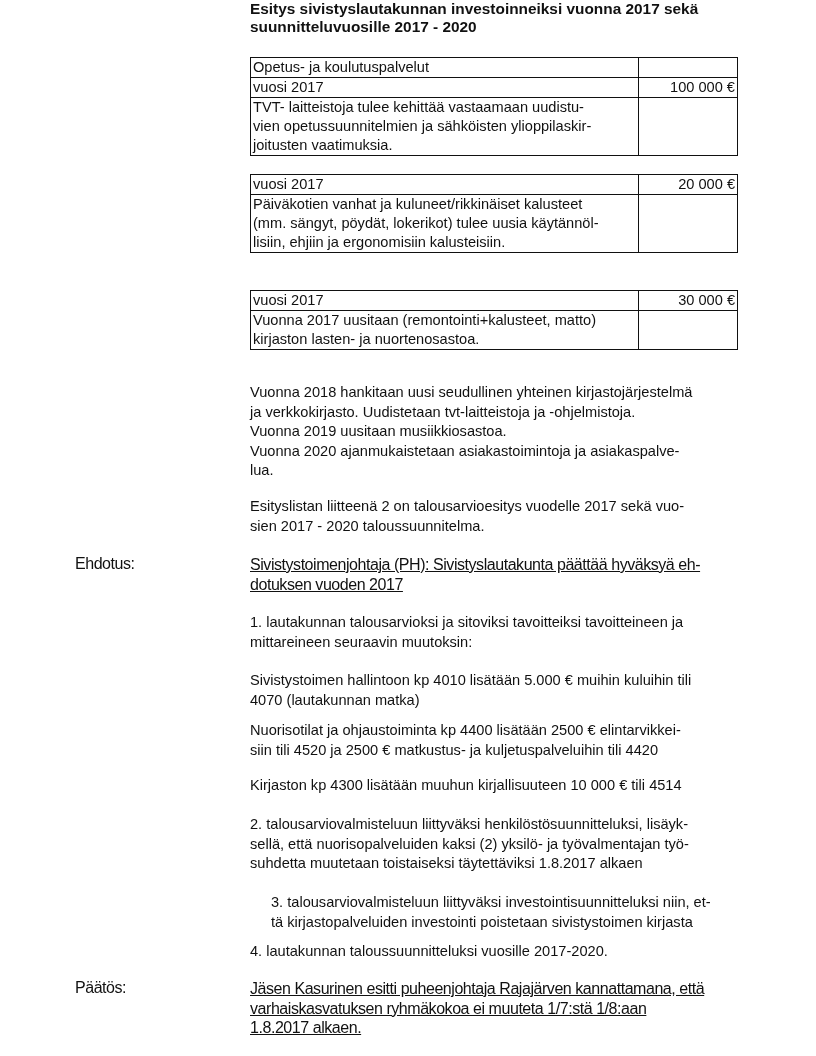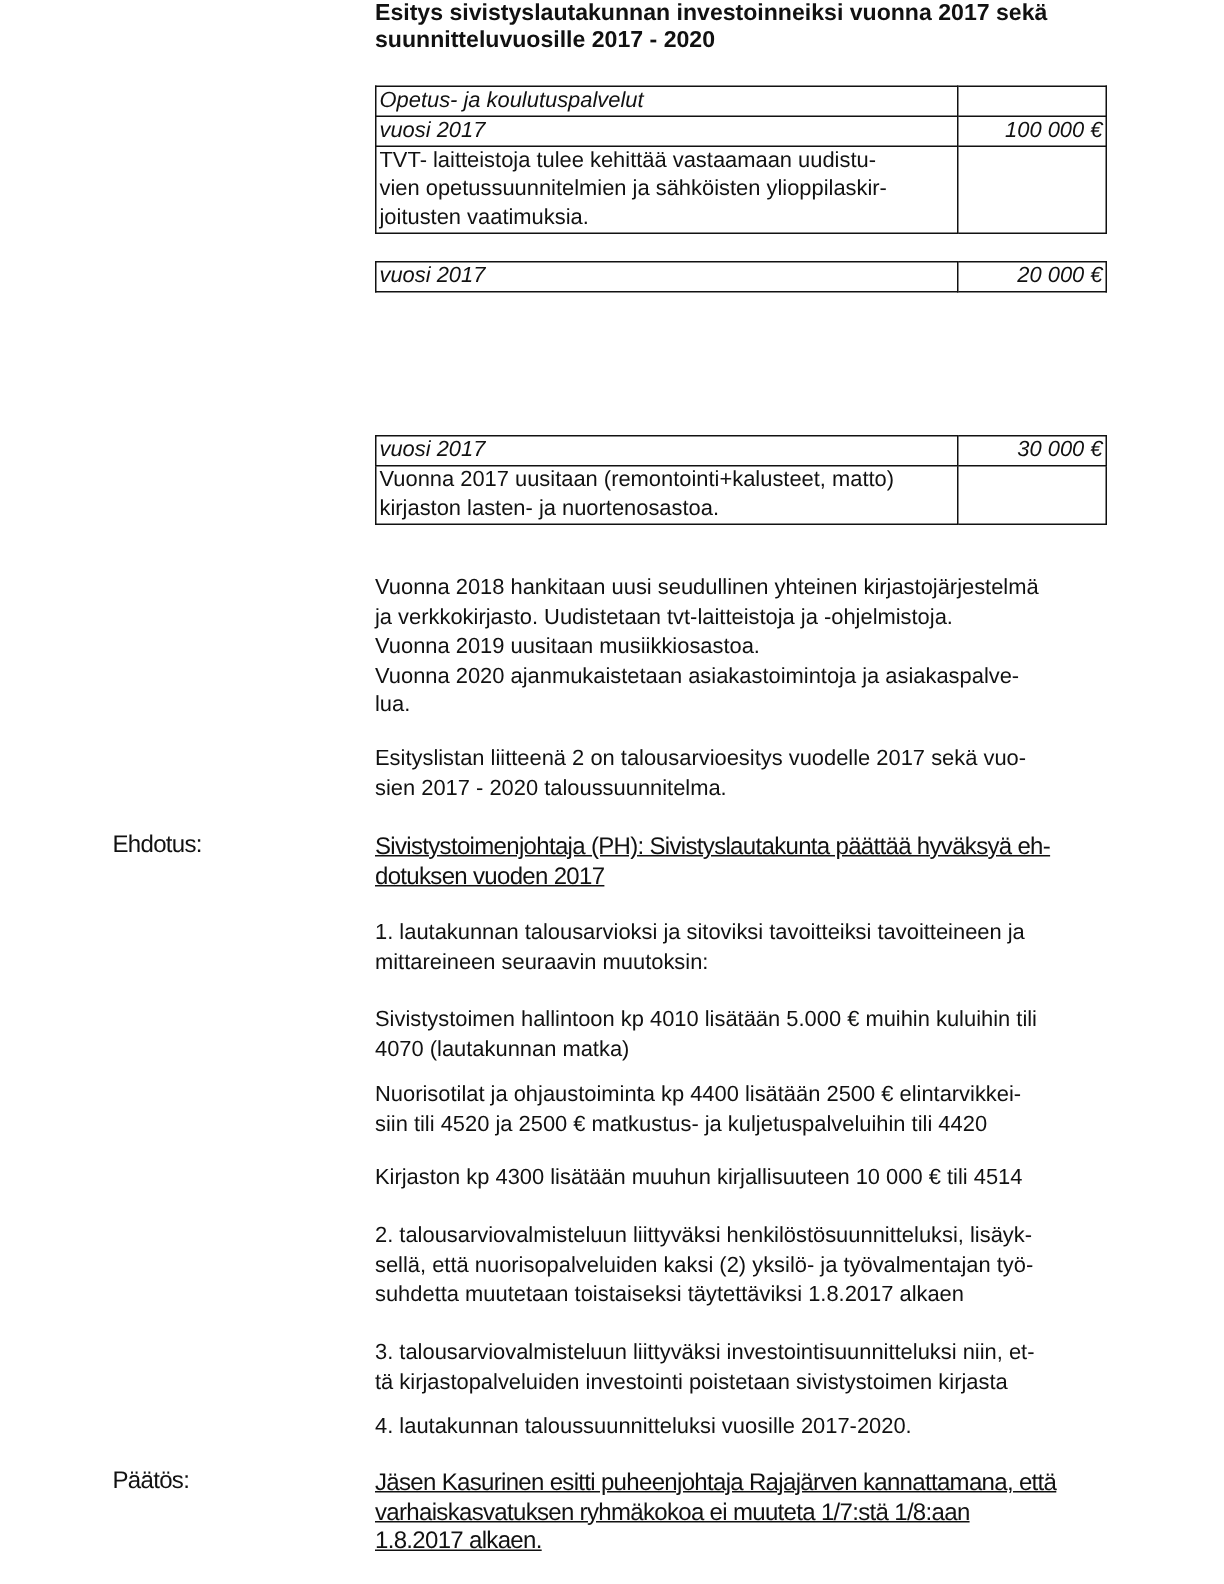--- a/index.html
+++ b/index.html
@@ -15,21 +15,21 @@
   }
   table.inv {
     position: absolute; left: 250px; width: 488px;
     border-collapse: collapse; table-layout: fixed;
     font-size: 14.6px; line-height: 19px;
   }
   table.inv td {
     border: 1.4px solid #111111; padding: 0 2px 0 2px; vertical-align: top;
   }
   table.inv td.amt { text-align: right; width: 94px; padding-right: 2px; }
-  table.inv tr.r-head td, table.inv tr.r-year td { height: 18px; font-style: italic; }
+  table.inv tr.r-head td, table.inv tr.r-year td { height: 18px; }
   .para {
     left: 250px; width: 495px; font-size: 14.6px; line-height: 19.5px;
     white-space: pre-line;
   }
   .cond { font-size: 16px; letter-spacing: -0.45px; transform-origin: left top; text-decoration: underline; }
   .label { left: 75px; font-size: 16px; letter-spacing: -0.45px; }
   .u { }
 </style>
 </head>
 <body>
@@ -56,20 +56,26 @@
     <td class="amt"></td>
   </tr>
 </tbody>
   </table>
 
 <table class="inv" style="top:174px;">
   <tbody>
   <tr class="r-year">
     <td>vuosi 2017</td>
     <td class="amt">20 000 €</td>
+  </tr>
+  <tr>
+    <td style="white-space:pre-line;">Päiväkotien vanhat ja kuluneet/rikkinäiset kalusteet
+(mm. sängyt, pöydät, lokerikot) tulee uusia käytännöl-
+lisiin, ehjiin ja ergonomisiin kalusteisiin.</td>
+    <td class="amt"></td>
   </tr>
 </tbody>
   </table>
 
 <table class="inv" style="top:290px;">
   <tbody>
   <tr class="r-year">
     <td>vuosi 2017</td>
     <td class="amt">30 000 €</td>
   </tr>
@@ -98,20 +104,20 @@
 <div class="abs para" style="top:613px;">1. lautakunnan talousarvioksi ja sitoviksi tavoitteiksi tavoitteineen ja
 mittareineen seuraavin muutoksin:</div>
 <div class="abs para" style="top:671px;">Sivistystoimen hallintoon kp 4010 lisätään 5.000 € muihin kuluihin tili
 4070 (lautakunnan matka)</div>
 <div class="abs para" style="top:721px;">Nuorisotilat ja ohjaustoiminta kp 4400 lisätään 2500 € elintarvikkei-
 siin tili 4520 ja 2500 € matkustus- ja kuljetuspalveluihin tili 4420</div>
 <div class="abs para" style="top:776px;">Kirjaston kp 4300 lisätään muuhun kirjallisuuteen 10 000 € tili 4514</div>
 <div class="abs para" style="top:815px;">2. talousarviovalmisteluun liittyväksi henkilöstösuunnitteluksi, lisäyk-
 sellä, että nuorisopalveluiden kaksi (2) yksilö- ja työvalmentajan työ-
 suhdetta muutetaan toistaiseksi täytettäviksi 1.8.2017 alkaen</div>
-<div class="abs para" style="top:893px;">3. talousarviovalmisteluun liittyväksi investointisuunnitteluksi niin, et-
+<div class="abs para" style="top:893px;margin-left:21px;">3. talousarviovalmisteluun liittyväksi investointisuunnitteluksi niin, et-
 tä kirjastopalveluiden investointi poistetaan sivistystoimen kirjasta</div>
 <div class="abs para" style="top:942px;">4. lautakunnan taloussuunnitteluksi vuosille 2017-2020.</div>
 
 <div class="abs label" style="top:979px;">Päätös:</div>
 <div class="abs para cond" style="top:979px;">Jäsen Kasurinen esitti puheenjohtaja Rajajärven kannattamana, että
 varhaiskasvatuksen ryhmäkokoa ei muuteta 1/7:stä 1/8:aan
 1.8.2017 alkaen.</div>
 
 </body></html>

